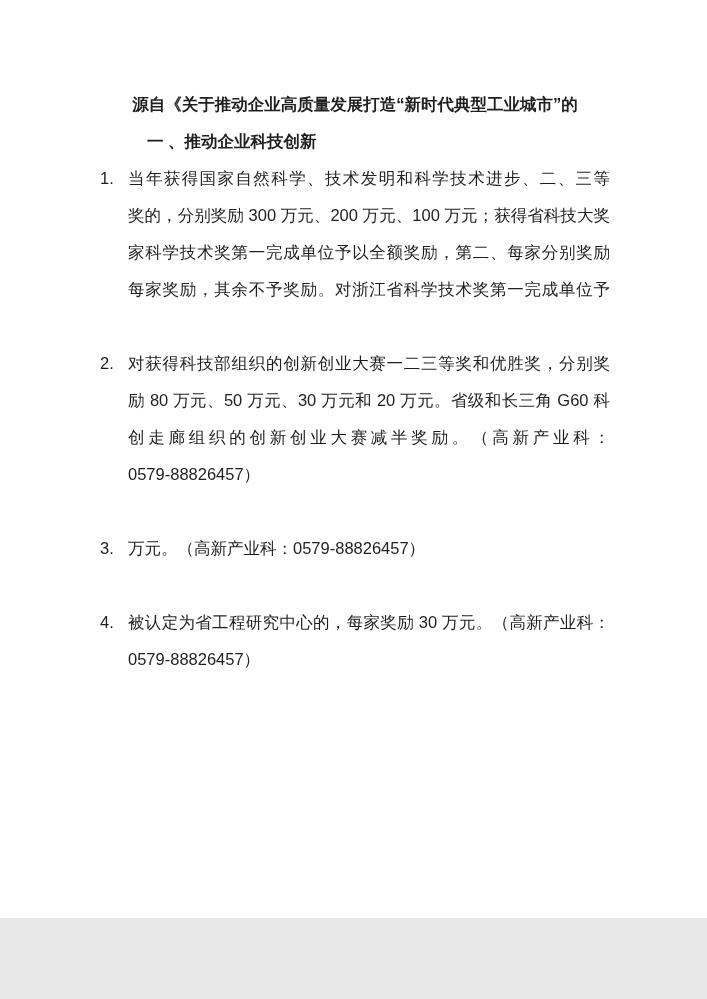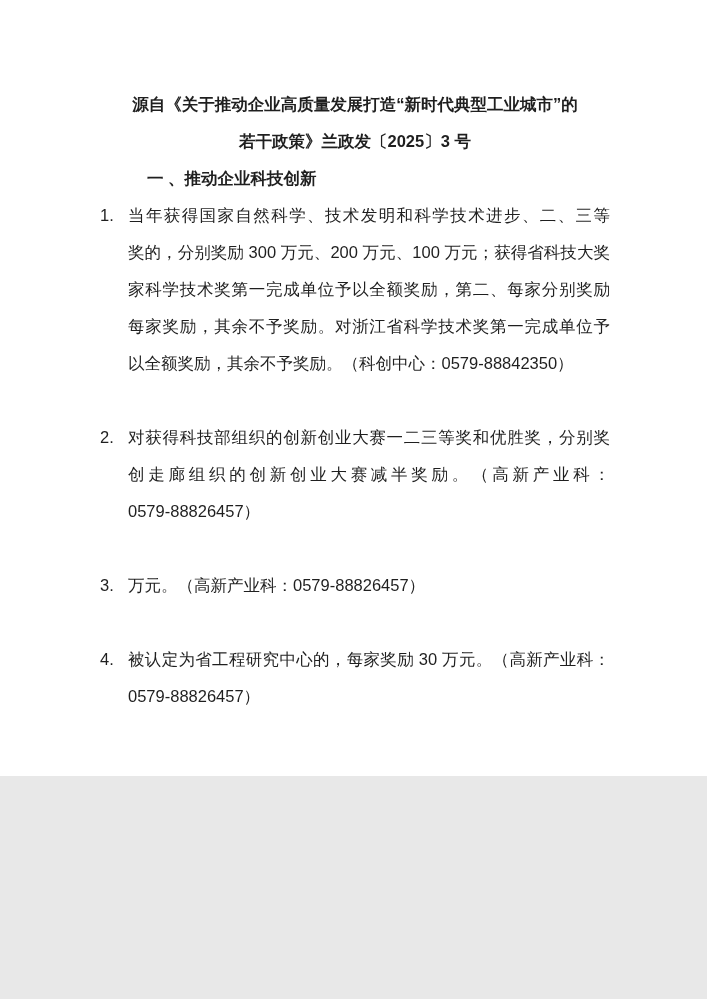--- a/index.html
+++ b/index.html
@@ -3,21 +3,21 @@
 <meta charset="utf-8">
 <style>
   html, body {
     margin: 0;
     padding: 0;
     background: #e8e8e8;
   }
   .page {
     position: relative;
     width: 707px;
-    height: 776px;
+    height: 918px;
     background: #ffffff;
     overflow: hidden;
     font-family: "Liberation Sans", "DejaVu Sans", sans-serif;
     color: #1f1f1f;
     font-size: 16.5px;
     line-height: 37px;
   }
   .content {
     padding: 86px 97px 0 100px;
   }
@@ -63,42 +63,41 @@
   }
 </style>
 </head>
 <body>
 
 <div class="page">
   <div class="content">
 
     <div class="doc-title">
       <div class="title-line">源自《关于推动企业高质量发展打造“新时代典型工业城市”的</div>
-      <div class="title-line">若干政策》兰政发〔2025〕3 号</div>
     </div>
 
     <div class="section-heading">一 、推动企业科技创新</div>
 
     <div class="items">
 
       <div class="item">
         <div class="item-number">1.</div>
         <div class="item-lines">
           <div class="line fill">当年获得国家自然科学、技术发明和科学技术进步、二、三等</div>
           <div class="line fill">奖的，分别奖励 300 万元、200 万元、100 万元；获得省科技大奖</div>
           <div class="line fill">家科学技术奖第一完成单位予以全额奖励，第二、每家分别奖励</div>
           <div class="line fill">每家奖励，其余不予奖励。对浙江省科学技术奖第一完成单位予</div>
-          <div class="line">以全额奖励，其余不予奖励。（科创中心：0579-88842350）</div>
         </div>
       </div>
 
       <div class="item">
         <div class="item-number">2.</div>
         <div class="item-lines">
           <div class="line fill">对获得科技部组织的创新创业大赛一二三等奖和优胜奖，分别奖</div>
+          <div class="line fill">励 80 万元、50 万元、30 万元和 20 万元。省级和长三角 G60 科</div>
           <div class="line fill">创走廊组织的创新创业大赛减半奖励。（高新产业科：</div>
           <div class="line">0579-88826457）</div>
         </div>
       </div>
 
       <div class="item">
         <div class="item-number">3.</div>
         <div class="item-lines">
           <div class="line">万元。（高新产业科：0579-88826457）</div>
         </div>

